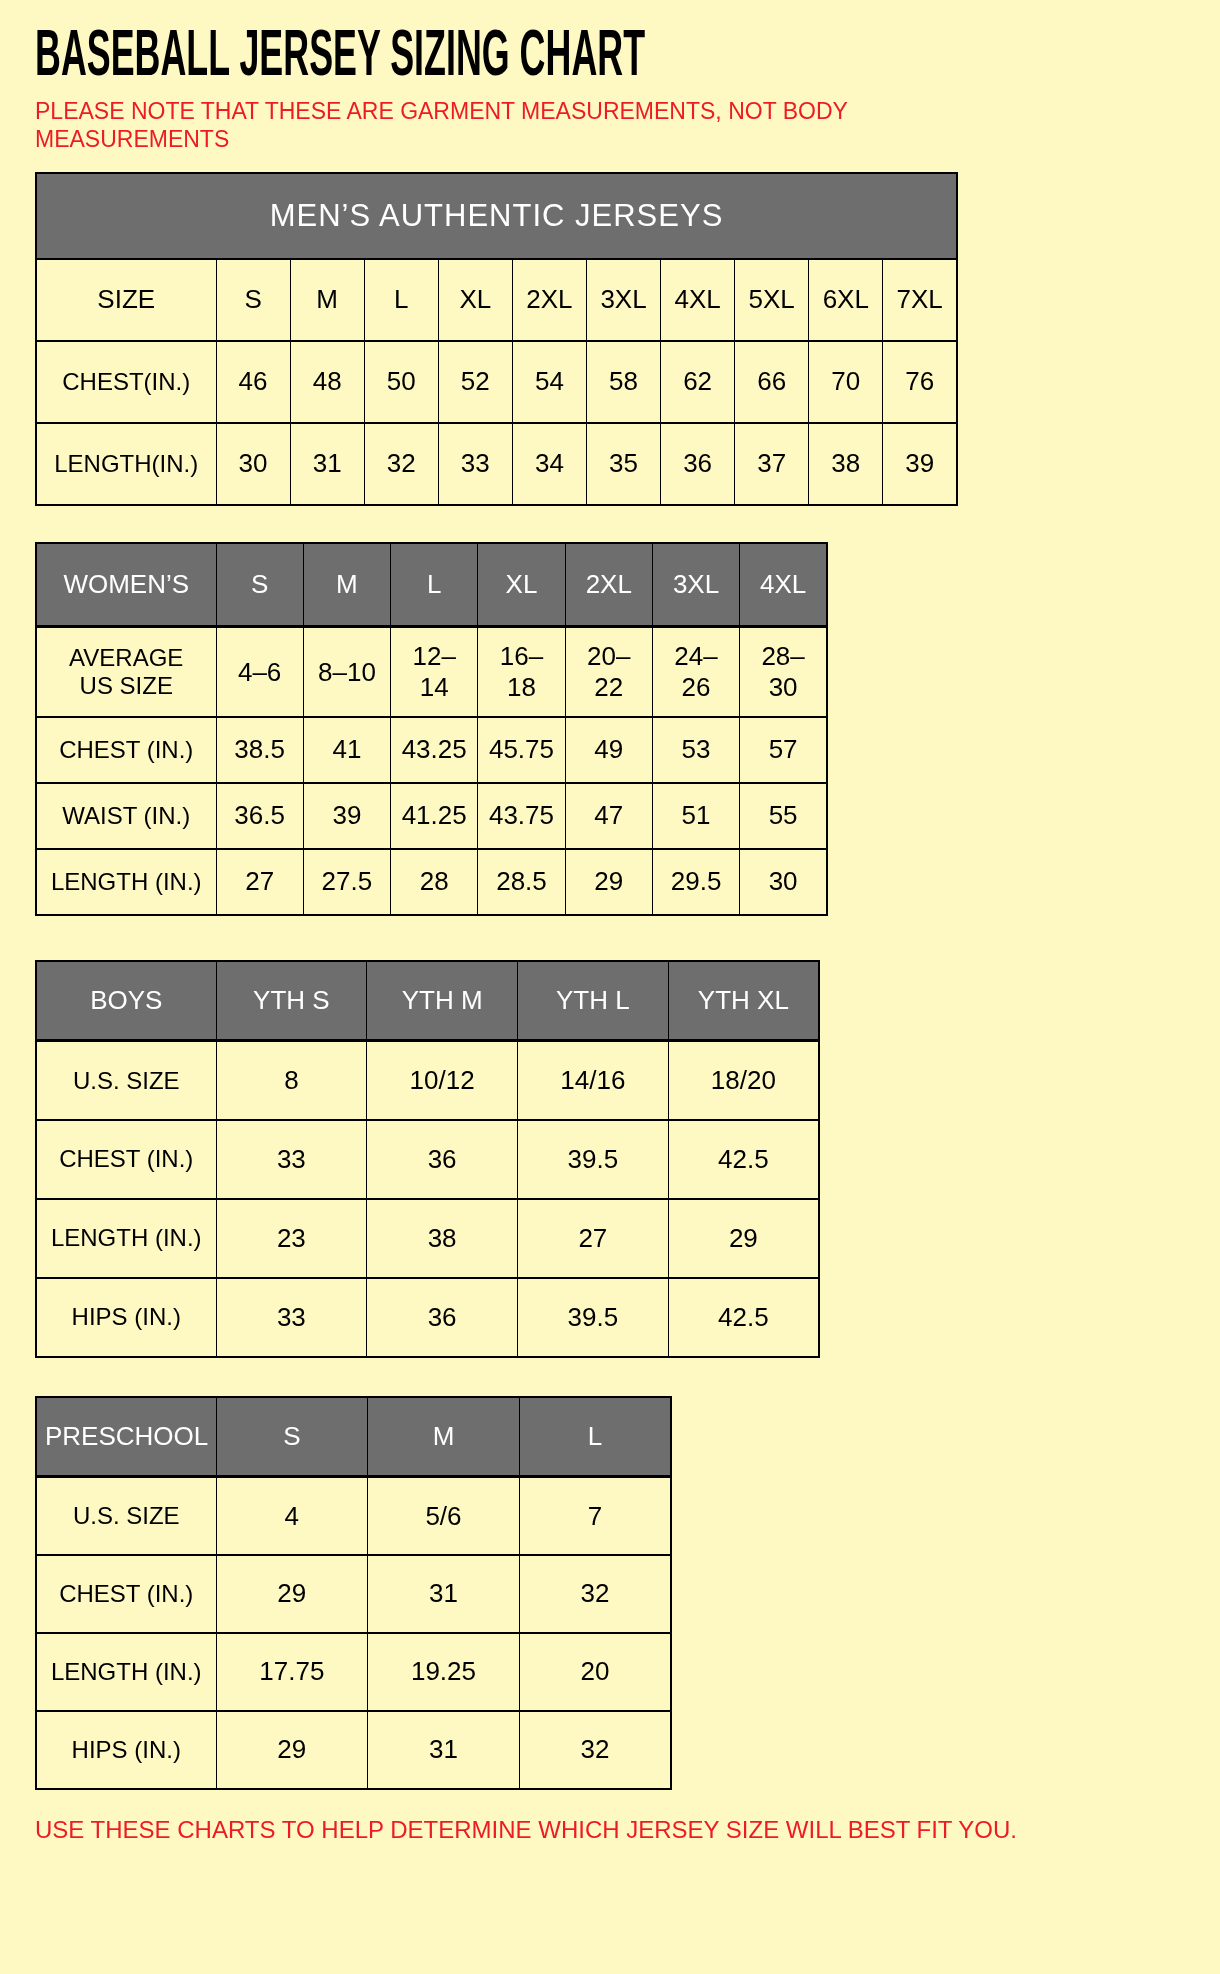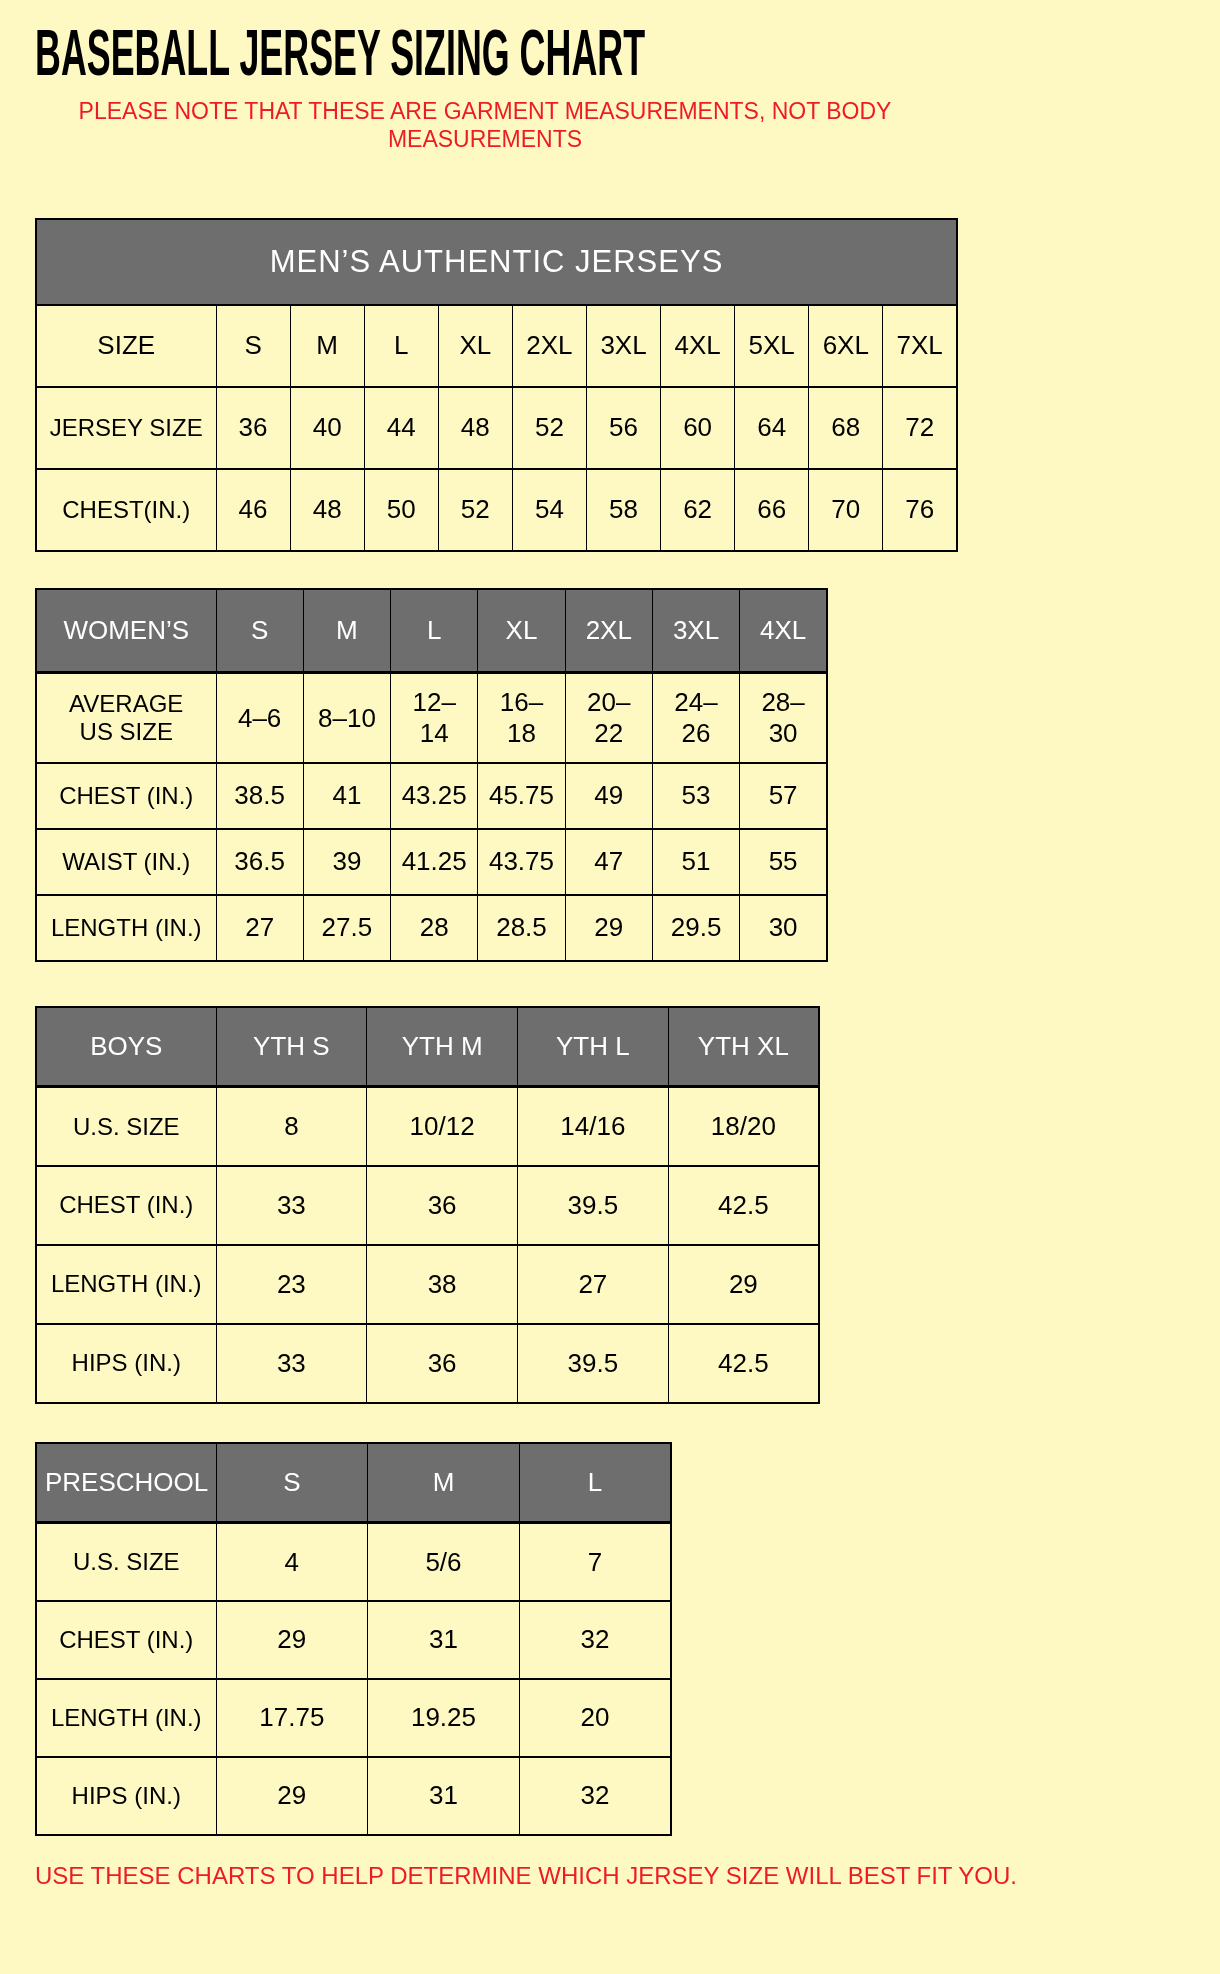--- a/index.html
+++ b/index.html
@@ -25,26 +25,25 @@
   }
   h1.title .condensed {
     display: inline-block;
     font-size: 64px;
     font-weight: bold;
     letter-spacing: 0px;
     transform: scaleX(0.56);
     transform-origin: 0 50%;
   }
   .red-note {
-    margin: 0 0 64px 0;
+    margin: 0 0 18px 0;
     max-width: 900px;
     font-size: 23px;
     line-height: 1.24;
     color: #ed1c24;
-    text-align: center;
   }
   .red-footer {
     margin: 26px 0 0 0;
     font-size: 24px;
     color: #ed1c24;
     white-space: nowrap;
   }
   
   .size-table {
     border-collapse: collapse;
@@ -145,45 +144,45 @@
             <td class="head-cell">L</td>
             <td class="head-cell">XL</td>
             <td class="head-cell">2XL</td>
             <td class="head-cell">3XL</td>
             <td class="head-cell">4XL</td>
             <td class="head-cell">5XL</td>
             <td class="head-cell">6XL</td>
             <td class="head-cell">7XL</td>
           </tr>
           <tr class="data-row">
-            <td class="label-cell">JERSEY SIZE</td>
-            <td class="data-cell">36</td>
-            <td class="data-cell">40</td>
-            <td class="data-cell">44</td>
-            <td class="data-cell">48</td>
-            <td class="data-cell">52</td>
-            <td class="data-cell">56</td>
-            <td class="data-cell">60</td>
-            <td class="data-cell">64</td>
-            <td class="data-cell">68</td>
-            <td class="data-cell">72</td>
-          </tr>
-          <tr class="data-row">
             <td class="label-cell">CHEST(IN.)</td>
             <td class="data-cell">46</td>
             <td class="data-cell">48</td>
             <td class="data-cell">50</td>
             <td class="data-cell">52</td>
             <td class="data-cell">54</td>
             <td class="data-cell">58</td>
             <td class="data-cell">62</td>
             <td class="data-cell">66</td>
             <td class="data-cell">70</td>
             <td class="data-cell">76</td>
           </tr>
+          <tr class="data-row">
+            <td class="label-cell">LENGTH(IN.)</td>
+            <td class="data-cell">30</td>
+            <td class="data-cell">31</td>
+            <td class="data-cell">32</td>
+            <td class="data-cell">33</td>
+            <td class="data-cell">34</td>
+            <td class="data-cell">35</td>
+            <td class="data-cell">36</td>
+            <td class="data-cell">37</td>
+            <td class="data-cell">38</td>
+            <td class="data-cell">39</td>
+          </tr>
         </tbody>
       </table>
       <table class="size-table t-womens">
         <colgroup>
           <col class="label-col">
           <col>
           <col>
           <col>
           <col>
           <col>

